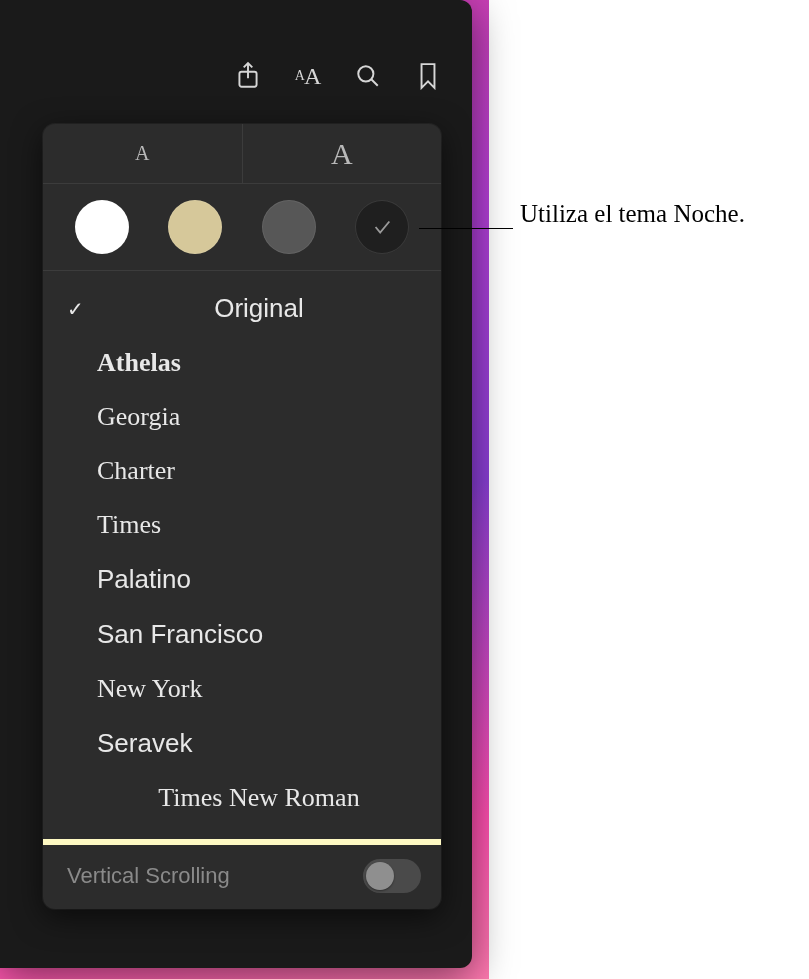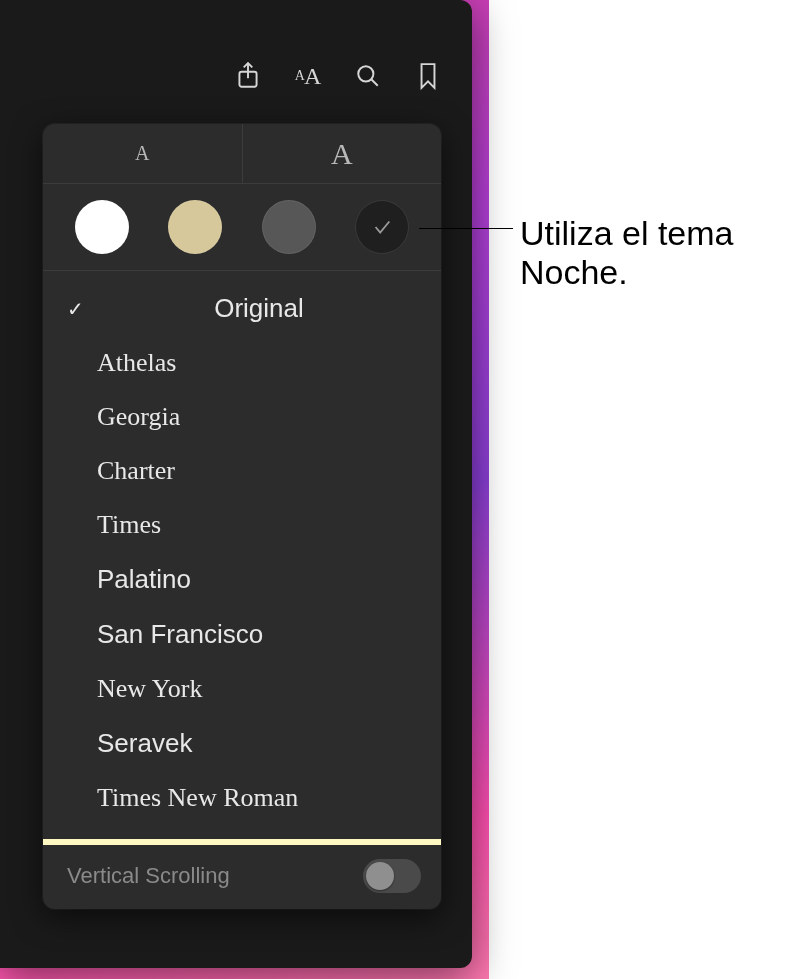--- a/index.html
+++ b/index.html
@@ -111,29 +111,29 @@
   }
   .font-item .check {
     width: 24px;
     display:inline-flex;
     color:#e8e8e8;
     font-size: 20px;
     margin-right: 6px;
   }
   .font-label { flex:1; }
   .f-original { font-family: -apple-system, sans-serif; text-align: center; }
-  .f-athelas  { font-family: "Athelas", Georgia, serif; }
+  .f-athelas  { font-family: "Athelas", Georgia, serif; font-weight: bold; }
   .f-charter  { font-family: "Charter", Georgia, serif; }
   .f-georgia  { font-family: Georgia, serif; }
   .f-iowan    { font-family: "Iowan Old Style", Georgia, serif; }
   .f-palatino { font-family: Liberation Sans, sans-serif; }
   .f-sf       { font-family: -apple-system, sans-serif; }
   .f-ny       { font-family: "New York", "Times New Roman", serif; }
   .f-seravek  { font-family: Liberation Sans, sans-serif; }
-  .f-tnr      { font-family: "Times New Roman", serif; }
+  .f-tnr      { font-family: "Times New Roman", serif; text-align: center; }
   .footer-row {
     display:flex;
     align-items:center;
     justify-content: space-between;
     padding: 14px 20px 16px 24px;
     border-top: 6px solid #fef9c3;
     color:#8a8a8a;
     font-size: 22px;
   }
   .toggle {
@@ -147,23 +147,24 @@
     position:absolute;
     left:3px; top:3px;
     width:28px; height:28px;
     background:#8f8f8f;
     border-radius:50%;
     box-shadow: 0 1px 2px rgba(0,0,0,0.4);
   }
   .callout {
     position:absolute;
     left: 520px;
-    top: 214px;
-    font-size: 34px;
+    top: 200px;
+    font-size: 25px;
     color:#000;
+    font-family:Liberation Serif, serif;
   }
   .callout-line {
     position:absolute;
     left: 419px;
     top: 228px;
     width: 94px;
     height: 1px;
     background:#000;
   }
 </style>

